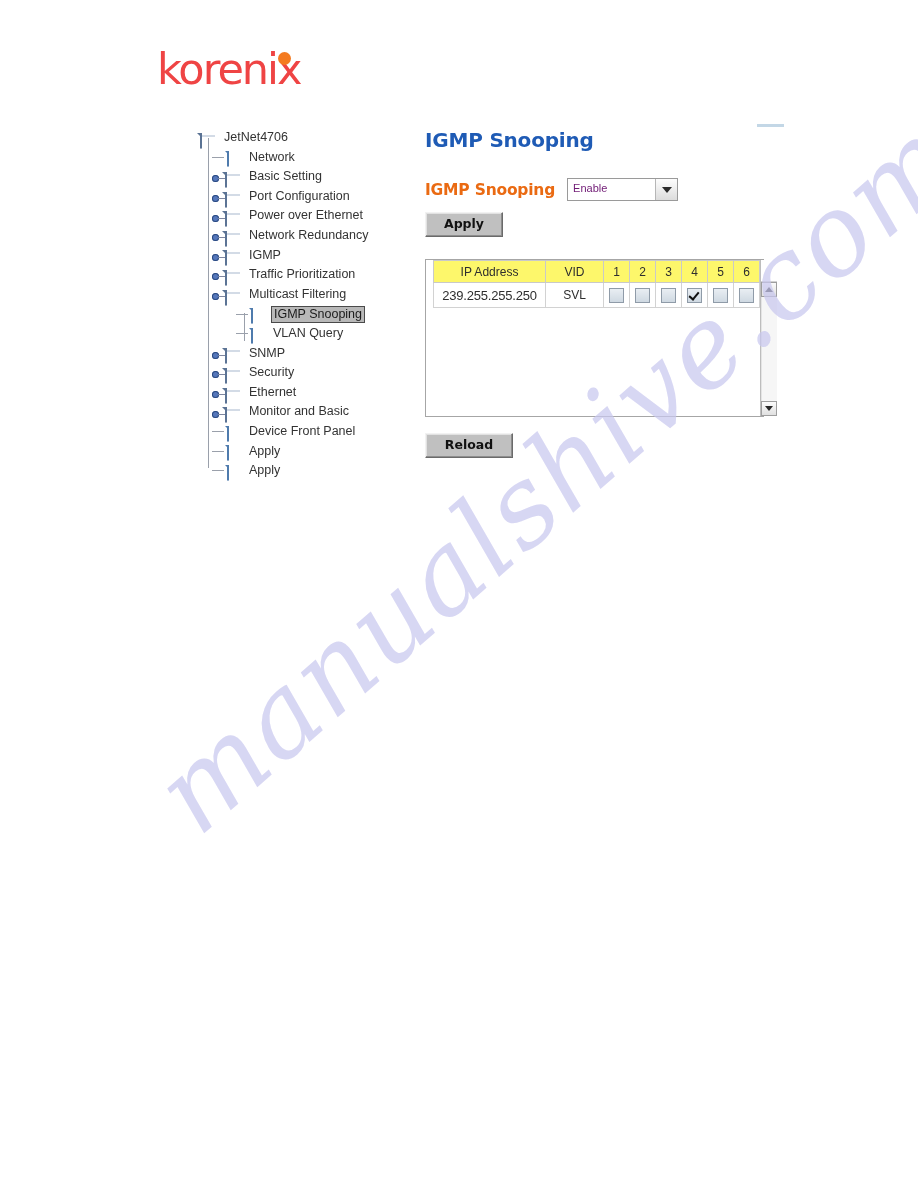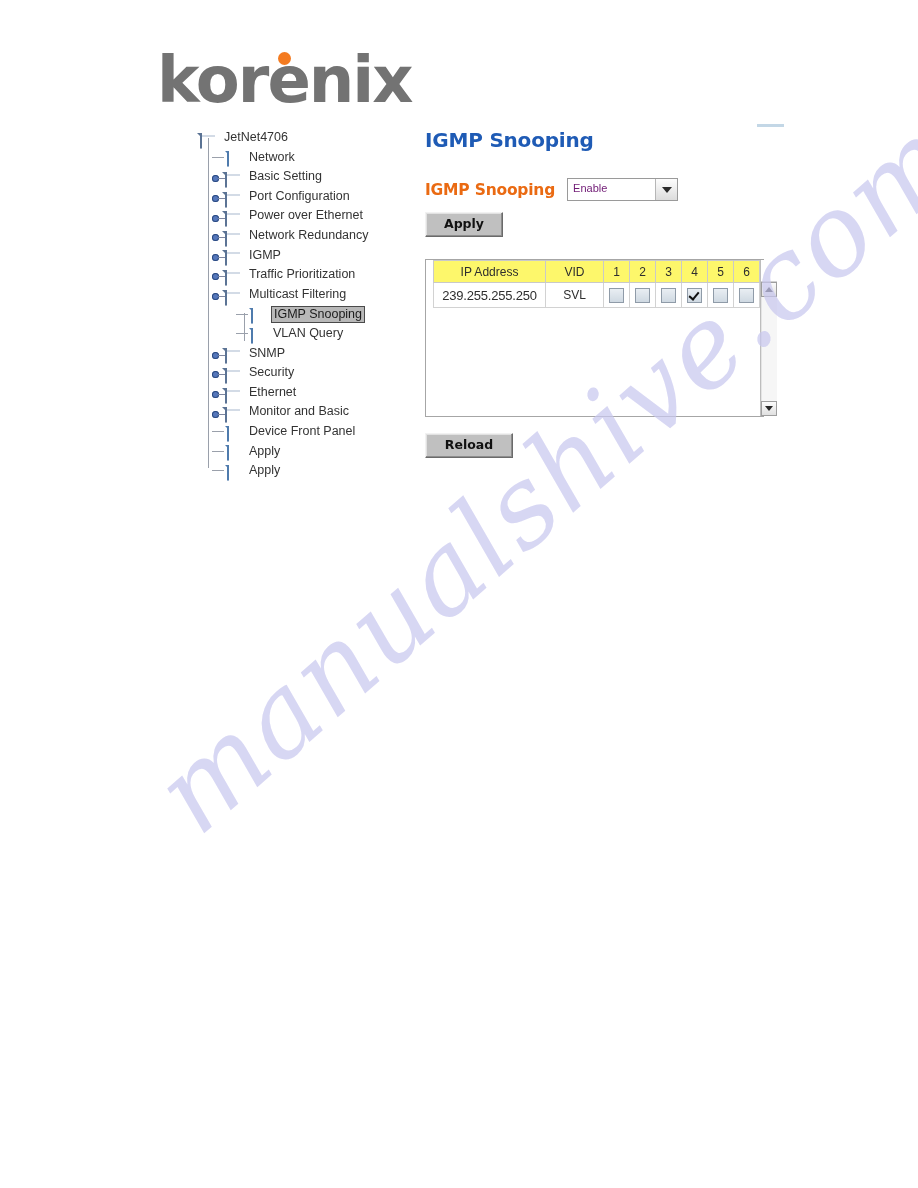--- a/index.html
+++ b/index.html
@@ -44,23 +44,23 @@
 
   
   #logo {
     position: absolute;
     left: 157px;
     top: 48px;
     z-index: 2;
   }
   #logo .logo-word {
     font-family: "DejaVu Sans", sans-serif;
-    font-size: 64px;
-    font-weight: bold;
-    color: #737373;
+    font-size: 43px;
+    font-weight: normal;
+    color: #ef4444;
     letter-spacing: -2px;
     line-height: 1;
     position: relative;
     display: block;
   }
   #logo .logo-dot {
     position: absolute;
     left: 121px;
     top: 4px;
     width: 13px;

